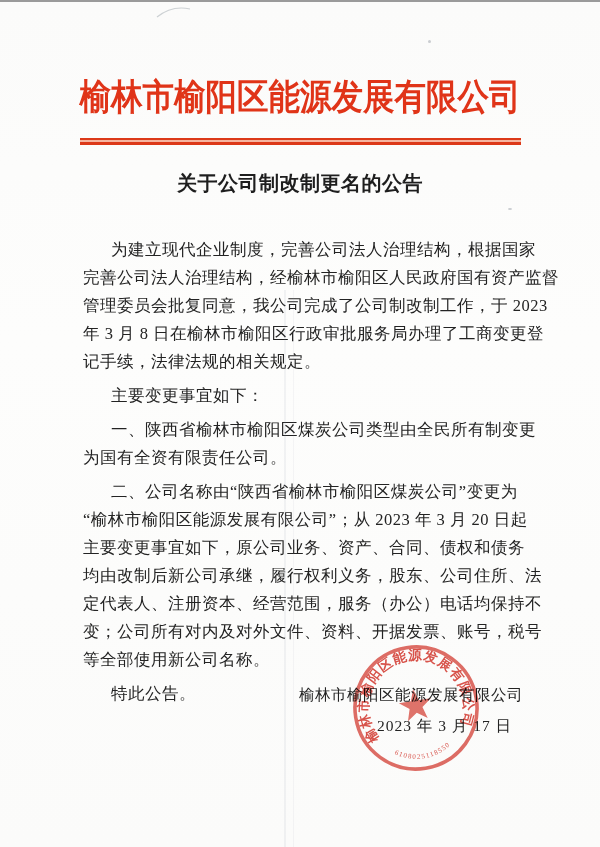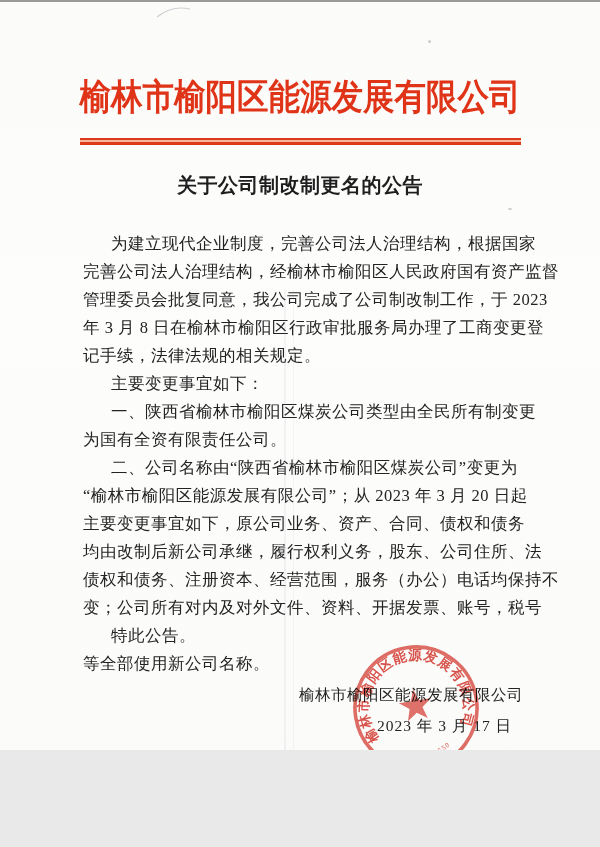--- a/index.html
+++ b/index.html
@@ -4,21 +4,21 @@
 <style>
   html,body{margin:0;padding:0;}
   body{
     width:600px;height:847px;
     background:#e9e9e9;
     font-family:"Liberation Serif", serif;
     overflow:hidden;
   }
   .page{
     position:relative;
-    width:600px;height:750px;
+    width:600px;height:847px;
     background:linear-gradient(180deg,#fbfbfa 0%, #fdfdfc 40%, #fbfbfa 100%);
     color:#262626;
     overflow:hidden;
   }
   
   .scan-top-edge{
     position:absolute;top:0;left:0;right:0;height:2px;
     background:#4a4a4a;opacity:.55;
   }
   .pencil-mark{position:absolute;left:156px;top:4px;opacity:.5;}
@@ -43,42 +43,42 @@
     box-sizing:border-box;
     border-top:2px solid #dc3919;
     border-bottom:3px solid #dc3919;
     background:rgba(240,122,85,.55);
   }
 
   
   .doc-title{
     position:absolute;left:0;right:0;top:170px;
     text-align:center;
-    font-family:Liberation Serif, serif;
+    font-family:Liberation Mono, monospace;
     font-weight:600;
     font-size:20px;line-height:30px;
     color:#1e1e1e;
     letter-spacing:.5px;
     white-space:nowrap;
   }
 
   
   .doc-body{
     position:absolute;left:83px;top:230px;width:434px;
     font-size:16.5px;color:#232323;
     letter-spacing:.5px;
   }
   .body-line{
     height:28px;line-height:28px;
     text-align:justify;
     text-align-last:justify;
     white-space:nowrap;
   }
   .body-line.para-end{text-align-last:left;white-space:normal;}
-  .body-line.indent{text-indent:1.7em;}
+  .body-line.indent{text-indent:1.7em;margin-top:6px;}
 
   
   .sig-company{
     position:absolute;top:685px;right:77px;
     font-size:15.5px;line-height:20px;color:#232323;
     letter-spacing:.5px;white-space:nowrap;
   }
   .sig-date{
     position:absolute;top:716px;right:88px;
     font-size:15.5px;line-height:20px;color:#232323;
@@ -124,24 +124,24 @@
       <div class="body-line">管理委员会批复同意，我公司完成了公司制改制工作，于 2023</div>
       <div class="body-line">年 3 月 8 日在榆林市榆阳区行政审批服务局办理了工商变更登</div>
       <div class="body-line para-end">记手续，法律法规的相关规定。</div>
       <div class="body-line indent para-end">主要变更事宜如下：</div>
       <div class="body-line indent">一、陕西省榆林市榆阳区煤炭公司类型由全民所有制变更</div>
       <div class="body-line para-end">为国有全资有限责任公司。</div>
       <div class="body-line indent">二、公司名称由“陕西省榆林市榆阳区煤炭公司”变更为</div>
       <div class="body-line">“榆林市榆阳区能源发展有限公司”；从 2023 年 3 月 20 日起</div>
       <div class="body-line">主要变更事宜如下，原公司业务、资产、合同、债权和债务</div>
       <div class="body-line">均由改制后新公司承继，履行权利义务，股东、公司住所、法</div>
-      <div class="body-line">债权和债务、注册资本、经营范围，服务（办公）电话均保持不</div>
+      <div class="body-line">定代表人、注册资本、经营范围，服务（办公）电话均保持不</div>
       <div class="body-line">变；公司所有对内及对外文件、资料、开据发票、账号，税号</div>
+      <div class="body-line para-end">等全部使用新公司名称。</div>
       <div class="body-line indent para-end">特此公告。</div>
-      <div class="body-line para-end">等全部使用新公司名称。</div>
     </div>
 
   <div class="sig-company">榆林市榆阳区能源发展有限公司</div>
   <div class="sig-date">2023 年 3 月 17 日</div>
 
   <svg class="seal" viewBox="0 0 136 136">
     <circle cx="68" cy="68" r="61" fill="none" stroke="#d8453c" stroke-width="3.6" opacity=".85"></circle>
     <defs>
       <path id="sealTopArc" d="M 24.5,87.9 A 48,48 0 1 1 111.5,87.9" fill="none"></path>
       <path id="sealBottomArc" d="M 34.8,106.3 A 50,50 0 0 0 101.2,106.3" fill="none"></path>

